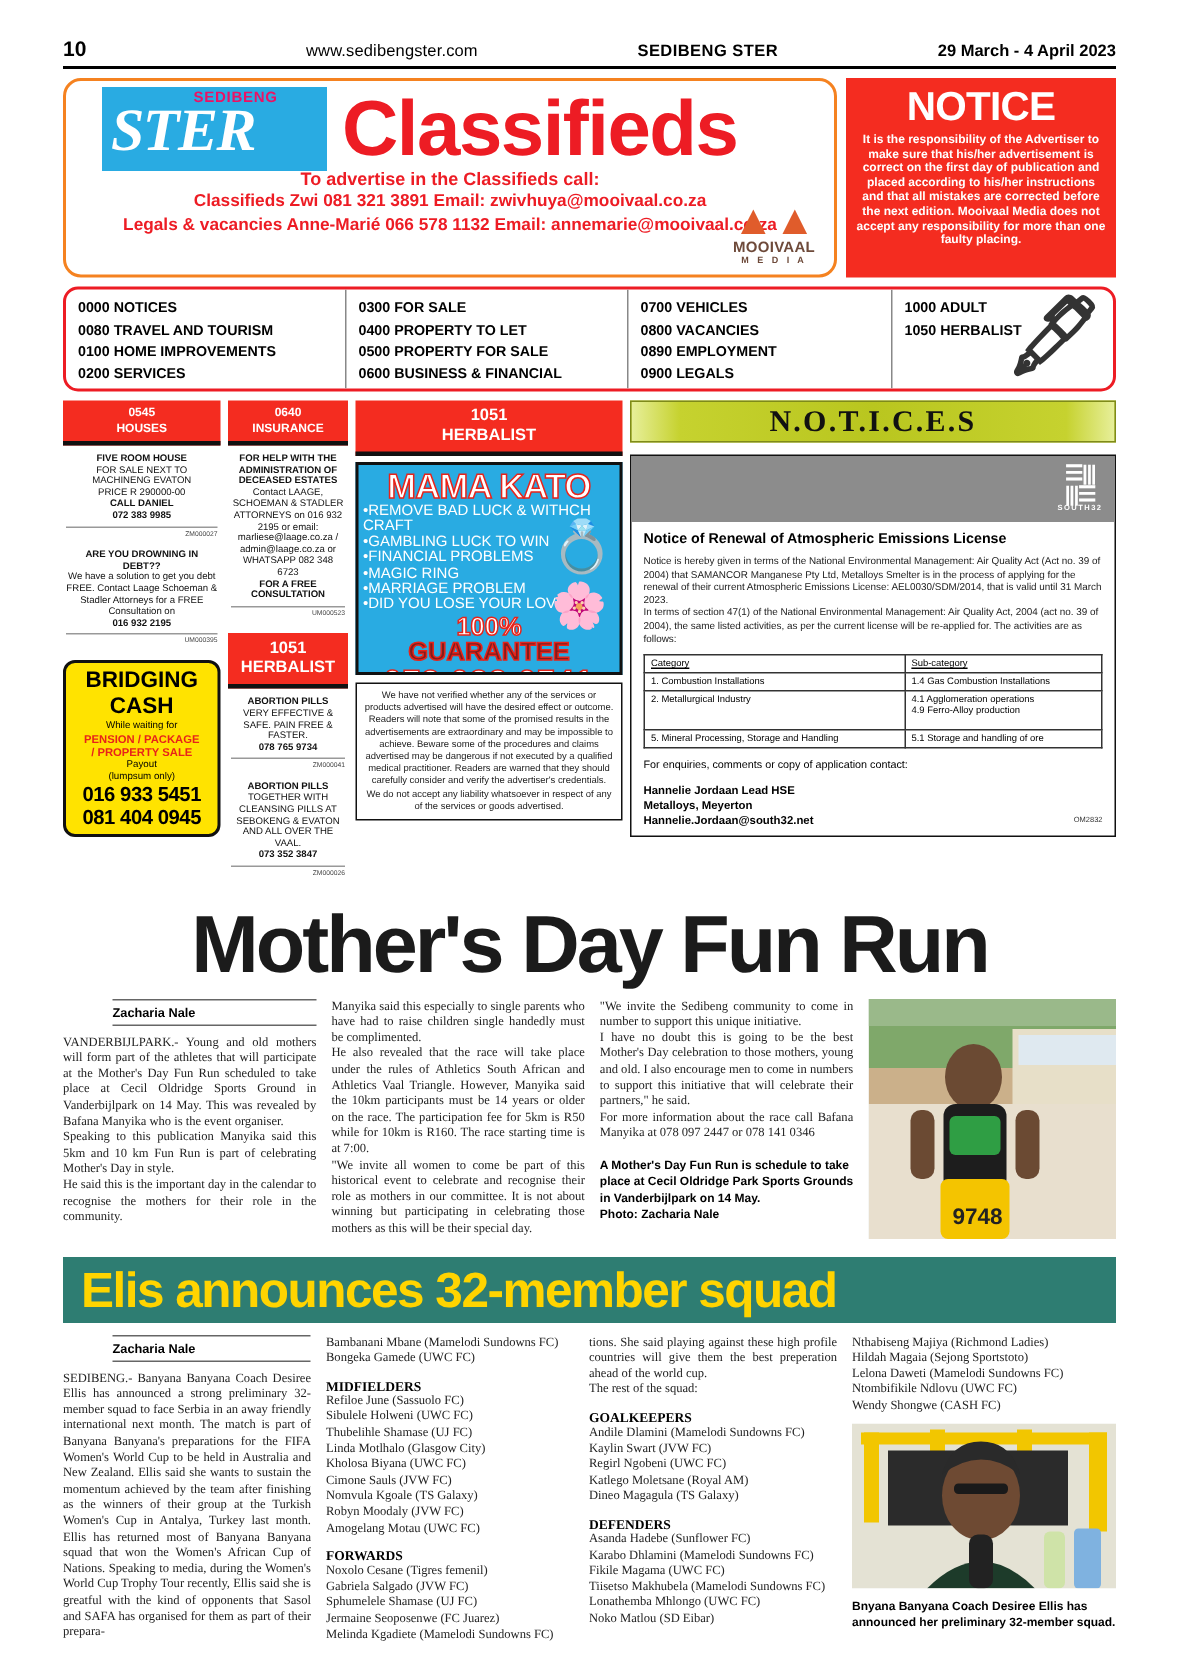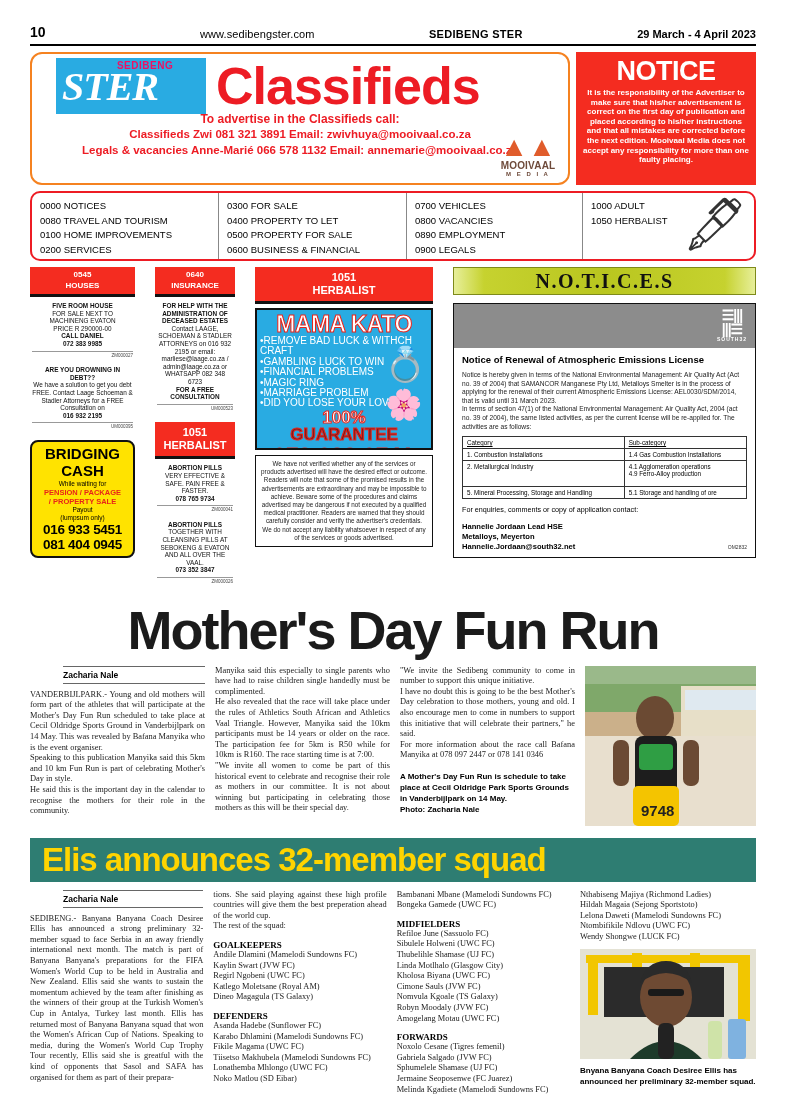--- a/index.html
+++ b/index.html
@@ -4,21 +4,21 @@
 <style>
   * { box-sizing: border-box; }
   html, body { margin:0; padding:0; }
   body {
     width: 786px; height: 1113px;
     background: #ffffff;
     font-family: "Liberation Sans", sans-serif;
     color: #000;
     overflow: hidden;
   }
-  .page { position: relative; width: 786px; height: 839px; padding: 0 30px; }
+  .page { position: relative; width: 786px; height: 839px; padding: 0 42px; }
 
   
   .masthead {
     display:flex; align-items:flex-end; justify-content:space-between;
     padding: 24px 0 4px 0;
     border-bottom: 2px solid #000;
   }
   .mh-page { font-size: 14px; font-weight: bold; }
   .mh-site { font-size: 11px; font-weight: normal; letter-spacing:.1px; margin-left: 40px;}
   .mh-title { font-size: 11px; font-weight: bold; letter-spacing:.3px; }
@@ -69,29 +69,29 @@
     text-align:center; height:133px;
   }
   .notice-title { font-size:27px; font-weight:bold; line-height:30px; letter-spacing:-.5px;}
   .notice-text { font-size:8px; font-weight:bold; line-height:9.6px; margin-top:2px;}
 
   
   .index-bar {
     border:2px solid #ED1C24; border-radius:10px; margin-top:6px;
     display:flex; height:70px; overflow:hidden; position:relative;
   }
-  .idx-col { padding:6px 0 4px 8px; font-size:9.5px; font-weight:normal; line-height:14.5px; }
+  .idx-col { padding:6px 0 4px 8px; font-size:9.5px; font-weight:bold; line-height:14.5px; }
   .idx-col:nth-child(1){ width:186px; }
   .idx-col:nth-child(2){ width:188px; border-left:1px solid #888;}
   .idx-col:nth-child(3){ width:176px; border-left:1px solid #888;}
   .idx-col:nth-child(4){ flex:1; border-left:1px solid #888; position:relative;}
   .quill { position:absolute; right:6px; top:0px; font-size:52px; line-height:62px; color:#333; }
 
   
-  .class-grid { display:flex; gap:20px; margin-top:6px; }
+  .class-grid { display:flex; gap:5px; margin-top:6px; }
   .col-a { width:105px; }
   .col-b { width:80px; }
   .col-c { width:178px; }
   .col-d { flex:1; }
 
   .cat-head {
     background:#F42C20; color:#fff; text-align:center; font-weight:bold;
     font-size:8px; line-height:10.5px; padding:3px 2px; border-bottom:3px solid #111;
   }
   .cat-head.big { font-size:11px; line-height:13px; padding:4px 2px; }
@@ -439,64 +439,64 @@
 
   <div class="sports">
     <div class="sp-col">
       <div class="byline-rule">
         <div class="byline">Zacharia Nale</div>
       </div>
       <p style="margin-top:6px">SEDIBENG.- Banyana Banyana Coach Desiree Ellis has announced a strong preliminary 32-member squad to face Serbia in an away friendly international next month. The match is part of Banyana Banyana's preparations for the FIFA Women's World Cup to be held in Australia and New Zealand. Ellis said she wants to sustain the momentum achieved by the team after finishing as the winners of their group at the Turkish Women's Cup in Antalya, Turkey last month. Ellis has returned most of Banyana Banyana squad that won the Women's African Cup of Nations. Speaking to media, during the Women's World Cup Trophy Tour recently, Ellis said she is greatful with the kind of opponents that Sasol and SAFA has organised for them as part of their prepara-</p>
     </div>
 
     <div class="sp-col">
-      <p style="white-space:pre-line">tions. She said playing against these high profile countries will give them the best preperation ahead of the world cup.
-The rest of the squad:</p>
-      <div class="sp-h">GOALKEEPERS</div>
-      <p class="lst">Andile Dlamini (Mamelodi Sundowns FC)</p>
-      <p class="lst">Kaylin Swart (JVW FC)</p>
-      <p class="lst">Regirl Ngobeni (UWC FC)</p>
-      <p class="lst">Katlego Moletsane (Royal AM)</p>
-      <p class="lst">Dineo Magagula (TS Galaxy)</p>
-      <div class="sp-h">DEFENDERS</div>
-      <p class="lst">Asanda Hadebe (Sunflower FC)</p>
-      <p class="lst">Karabo Dhlamini (Mamelodi Sundowns FC)</p>
-      <p class="lst">Fikile Magama (UWC FC)</p>
-      <p class="lst">Tiisetso Makhubela (Mamelodi Sundowns FC)</p>
-      <p class="lst">Lonathemba Mhlongo (UWC FC)</p>
-      <p class="lst">Noko Matlou (SD Eibar)</p>
-    </div>
-
-    <div class="sp-col">
       <p class="lst">Bambanani Mbane (Mamelodi Sundowns FC)</p>
       <p class="lst">Bongeka Gamede (UWC FC)</p>
       <div class="sp-h">MIDFIELDERS</div>
       <p class="lst">Refiloe June (Sassuolo FC)</p>
       <p class="lst">Sibulele Holweni (UWC FC)</p>
       <p class="lst">Thubelihle Shamase (UJ FC)</p>
       <p class="lst">Linda Motlhalo (Glasgow City)</p>
       <p class="lst">Kholosa Biyana (UWC FC)</p>
       <p class="lst">Cimone Sauls (JVW FC)</p>
       <p class="lst">Nomvula Kgoale (TS Galaxy)</p>
       <p class="lst">Robyn Moodaly (JVW FC)</p>
       <p class="lst">Amogelang Motau (UWC FC)</p>
       <div class="sp-h">FORWARDS</div>
       <p class="lst">Noxolo Cesane (Tigres femenil)</p>
       <p class="lst">Gabriela Salgado (JVW FC)</p>
       <p class="lst">Sphumelele Shamase (UJ FC)</p>
       <p class="lst">Jermaine Seoposenwe (FC Juarez)</p>
       <p class="lst">Melinda Kgadiete (Mamelodi Sundowns FC)</p>
     </div>
 
+    <div class="sp-col">
+      <p style="white-space:pre-line">tions. She said playing against these high profile countries will give them the best preperation ahead of the world cup.
+The rest of the squad:</p>
+      <div class="sp-h">GOALKEEPERS</div>
+      <p class="lst">Andile Dlamini (Mamelodi Sundowns FC)</p>
+      <p class="lst">Kaylin Swart (JVW FC)</p>
+      <p class="lst">Regirl Ngobeni (UWC FC)</p>
+      <p class="lst">Katlego Moletsane (Royal AM)</p>
+      <p class="lst">Dineo Magagula (TS Galaxy)</p>
+      <div class="sp-h">DEFENDERS</div>
+      <p class="lst">Asanda Hadebe (Sunflower FC)</p>
+      <p class="lst">Karabo Dhlamini (Mamelodi Sundowns FC)</p>
+      <p class="lst">Fikile Magama (UWC FC)</p>
+      <p class="lst">Tiisetso Makhubela (Mamelodi Sundowns FC)</p>
+      <p class="lst">Lonathemba Mhlongo (UWC FC)</p>
+      <p class="lst">Noko Matlou (SD Eibar)</p>
+    </div>
+
     <div class="sp-col" style="width:176px">
       <p class="lst">Nthabiseng Majiya (Richmond Ladies)</p>
       <p class="lst">Hildah Magaia (Sejong Sportstoto)</p>
       <p class="lst">Lelona Daweti (Mamelodi Sundowns FC)</p>
       <p class="lst">Ntombifikile Ndlovu (UWC FC)</p>
-      <p class="lst">Wendy Shongwe (LUCK FC)</p>
+      <p class="lst">Wendy Shongwe (CASH FC)</p>
 
       <div class="photo2">
         <svg width="176" height="110" viewBox="0 0 176 110">
           <rect x="0" y="0" width="176" height="110" fill="#d8d8cf"></rect>
           <rect x="0" y="0" width="176" height="110" fill="#e4e2d4"></rect>
           <g fill="#f2c600">
             <rect x="8" y="6" width="10" height="60"></rect>
               <rect x="52" y="4" width="10" height="30"></rect>
             <rect x="110" y="4" width="10" height="34"></rect>
               <rect x="158" y="6" width="12" height="66"></rect>

